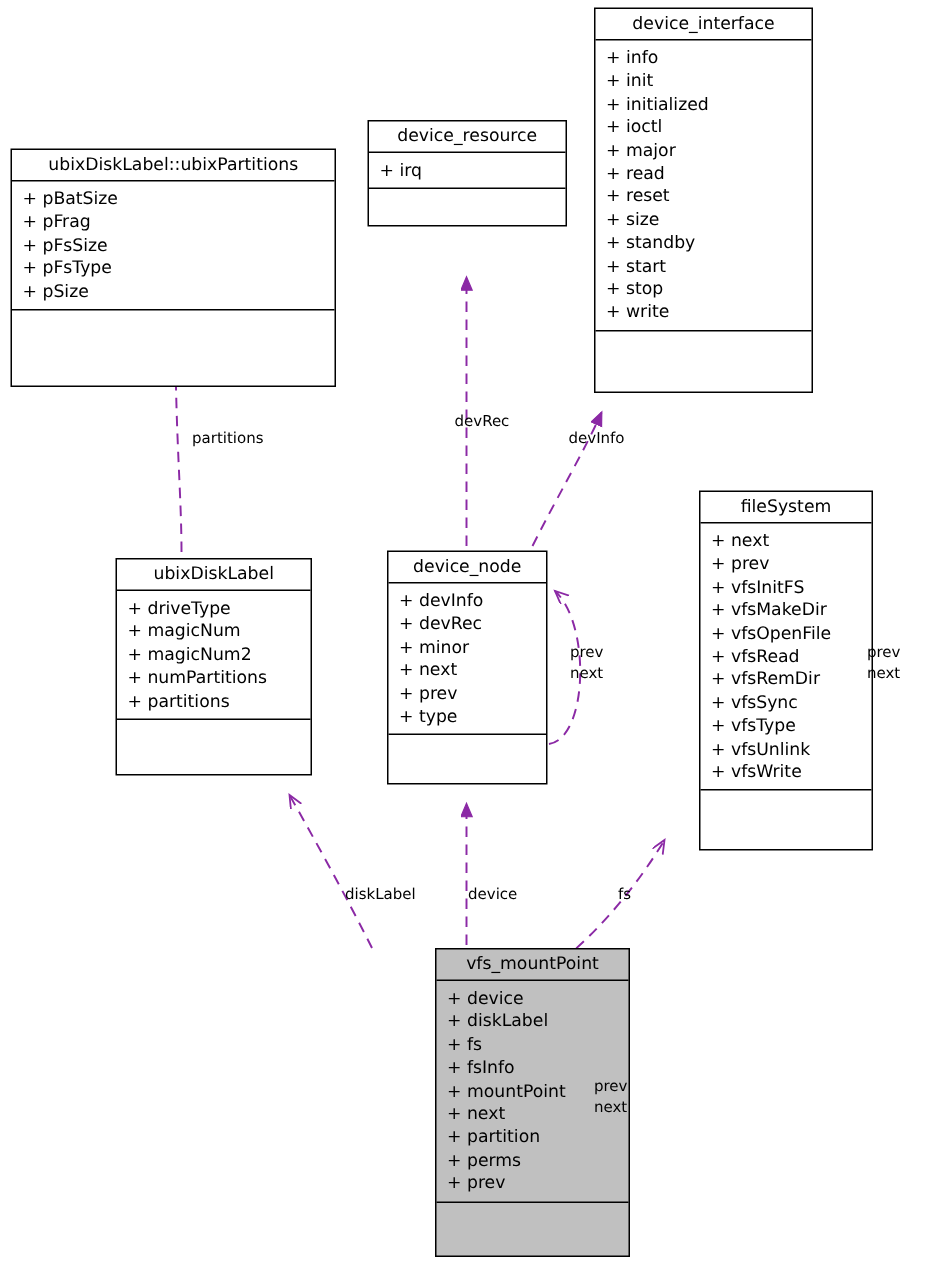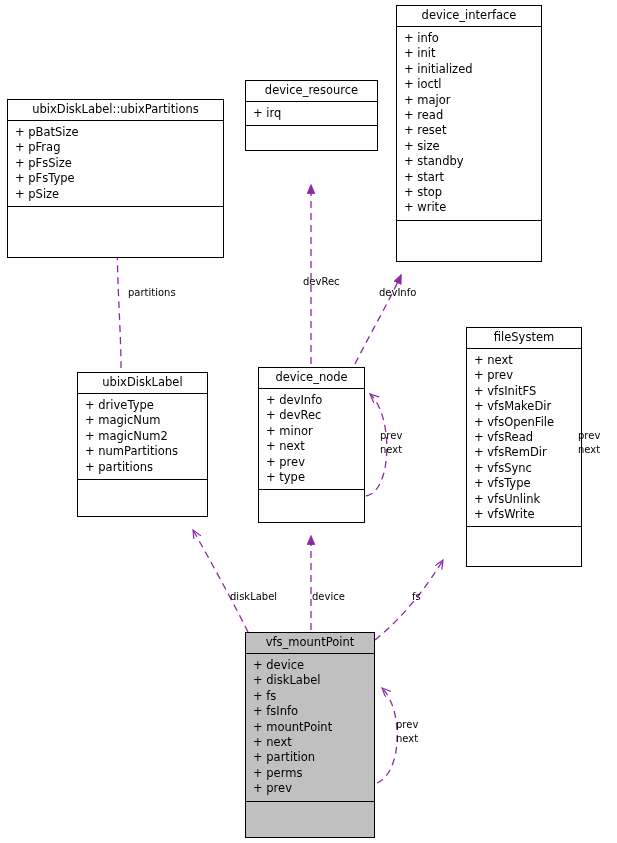--- a/index.html
+++ b/index.html
@@ -28,20 +28,21 @@
   }
   .uml-box {
     position: absolute;
     border: 1px solid #000000;
     background: #ffffff;
     box-sizing: border-box;
     z-index: 5;
   }
   .uml-box.filled {
     background: #c0c0c0;
+    margin-left: 45px;
   }
   .uml-title {
     text-align: center;
     font-size: 11.5px;
     color: #000000;
     padding: 3px 6px 4px 6px;
     border-bottom: 1px solid #000000;
     white-space: nowrap;
     line-height: 13px;
   }

